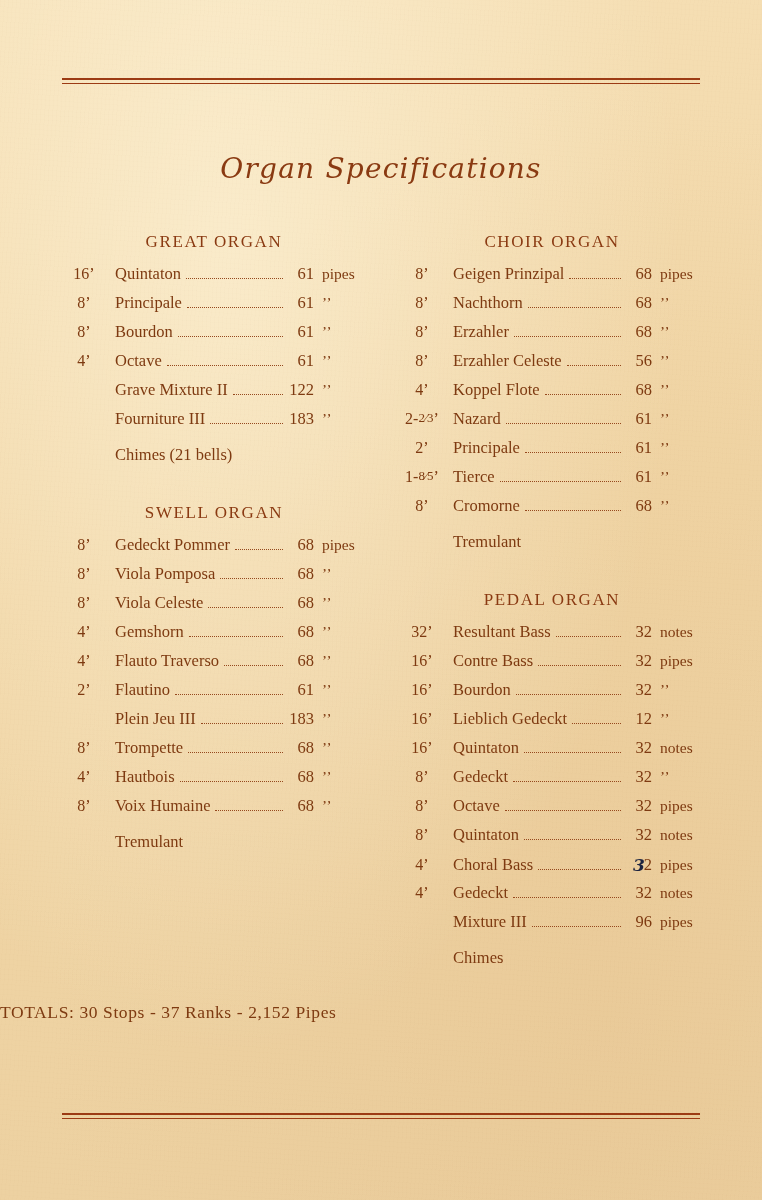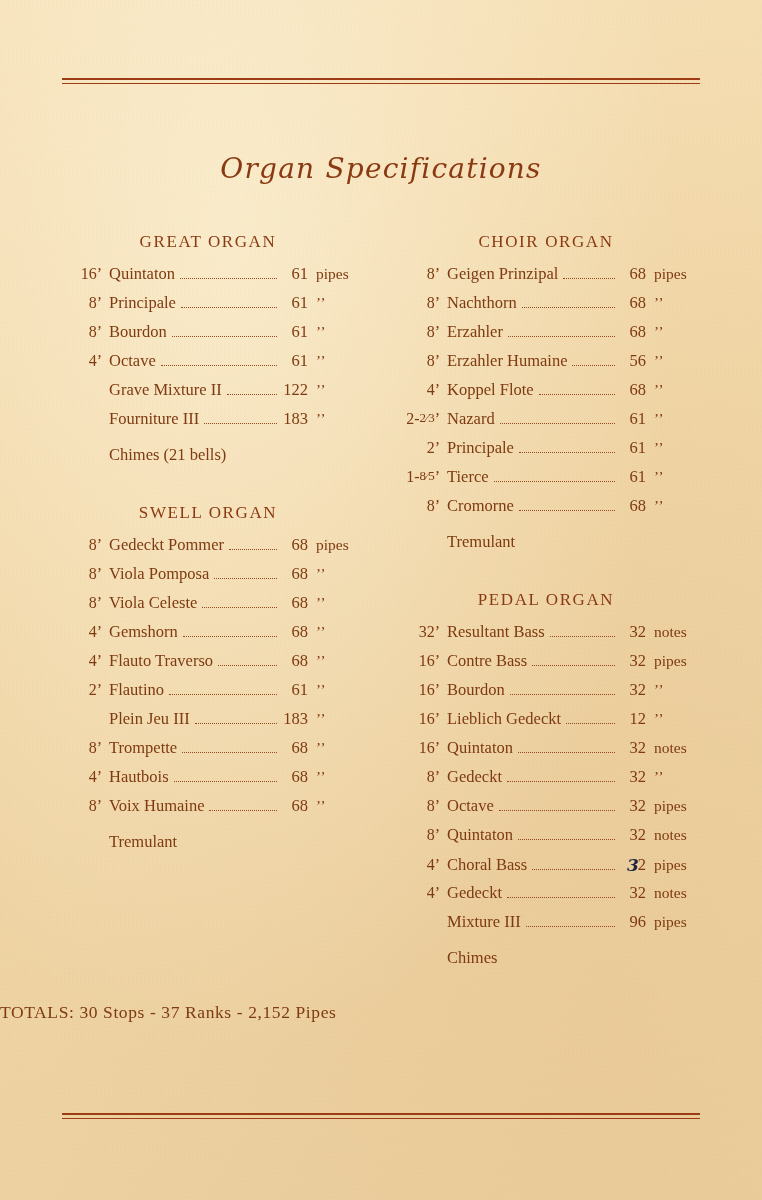--- a/index.html
+++ b/index.html
@@ -61,21 +61,21 @@
     font-family: "DejaVu Serif", serif;
     font-style: italic;
     font-size: 28px;
     letter-spacing: 1.2px;
     color: #8a3a12;
   }
 
   .columns {
     position: absolute;
     top: 232px;
-    left: 54px;
+    left: 60px;
     width: 646px;
     display: flex;
     gap: 30px;
   }
   .col { width: 308px; }
   .col-right { width: 308px; }
 
   .section { margin-bottom: 22px; }
   .section-title {
     text-align: center;
@@ -90,21 +90,21 @@
   .stop-row {
     display: flex;
     align-items: baseline;
     font-size: 16.5px;
     line-height: 1.0;
     height: 29px;
     color: #7e3a11;
   }
   .pitch {
     width: 48px;
-    text-align: right;
+    text-align: center;
     padding-right: 7px;
     flex: 0 0 48px;
     font-size: 16px;
     white-space: nowrap;
   }
   .frac { font-size: 13px; vertical-align: 0.15em; }
   .name {
     white-space: nowrap;
     flex: 0 0 auto;
   }
@@ -320,21 +320,21 @@
             </div>
             <div class="stop-row">
               <span class="pitch">8’</span>
               <span class="name">Erzahler</span>
               <span class="leader"></span>
               <span class="qty">68</span>
               <span class="unit ditto">’’</span>
             </div>
             <div class="stop-row">
               <span class="pitch">8’</span>
-              <span class="name">Erzahler Humaine</span>
+              <span class="name">Erzahler Celeste</span>
               <span class="leader"></span>
               <span class="qty">56</span>
               <span class="unit ditto">’’</span>
             </div>
             <div class="stop-row">
               <span class="pitch">4’</span>
               <span class="name">Koppel Flote</span>
               <span class="leader"></span>
               <span class="qty">68</span>
               <span class="unit ditto">’’</span>

